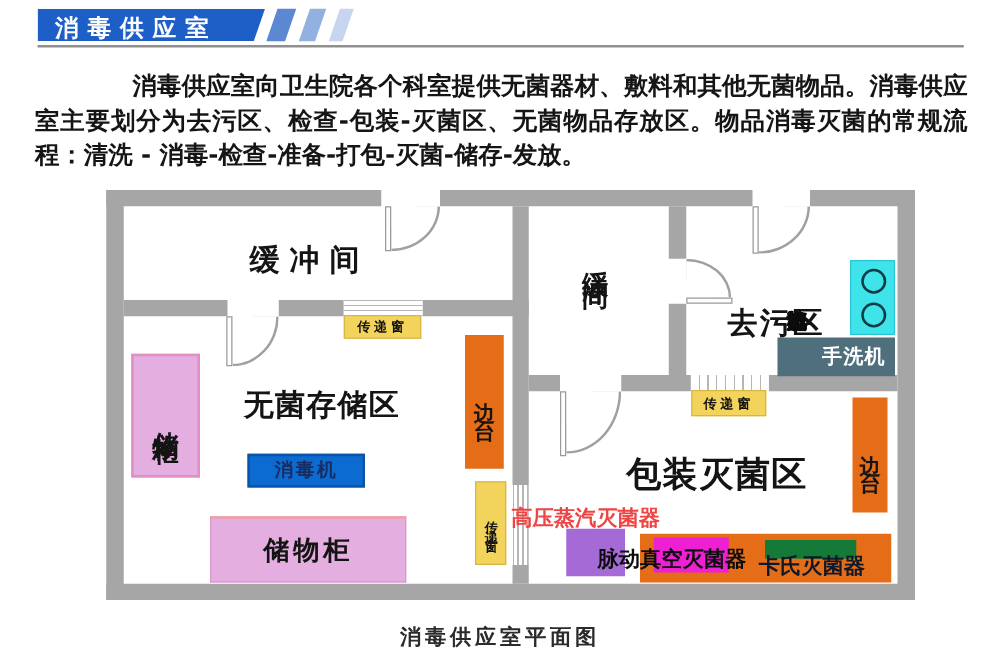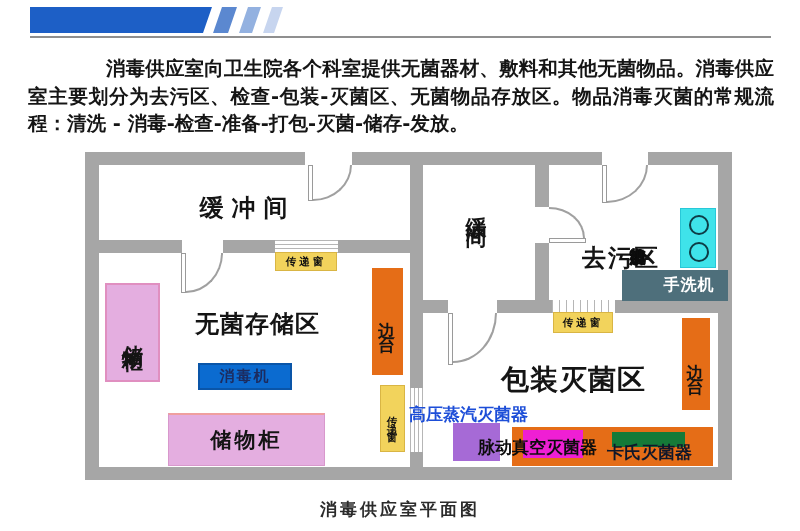--- a/index.html
+++ b/index.html
@@ -28,20 +28,21 @@
 </head>
 <body>
 
 <div id="page">
 
   <div class="abs" style="left:30px;top:7px;width:182px;height:26px;background:#1d5fc6;
               clip-path:polygon(0 0,100% 0,calc(100% - 9px) 100%,0 100%);"></div>
   <div class="abs skew" style="left:222px;top:7px;width:15px;height:26px;background:#5b88d0;"></div>
   <div class="abs skew" style="left:248px;top:7px;width:13px;height:26px;background:#93b1e0;"></div>
   <div class="abs skew" style="left:272px;top:7px;width:11px;height:26px;background:#c7d5ef;"></div>
+  <div class="banner-txt" style="left:44px;top:10px;font-size:19px;letter-spacing:7px;">消毒供应室</div>
   <div class="abs" style="left:30px;top:36px;width:741px;height:2px;background:#8f8f8f;"></div>
 
   <div class="abs" style="left:28px;top:55px;width:746px;font-size:19.5px;line-height:27.5px;font-weight:600;
               color:#151515;text-align:justify;text-indent:4em;">消毒供应室向卫生院各个科室提供无菌器材、敷料和其他无菌物品。消毒供应室主要划分为去污区、检查-包装-灭菌区、无菌物品存放区。物品消毒灭菌的常规流程：清洗 - 消毒-检查-准备-打包-灭菌-储存-发放。</div>
 
   <div class="abs" style="left:85px;top:145px;width:650px;height:340px;">
 
     <div class="w" style="left:0;top:7px;width:220px;height:13px;"></div>
     <div class="w" style="left:267px;top:7px;width:250px;height:13px;"></div>
     <div class="w" style="left:563px;top:7px;width:84px;height:13px;"></div>
@@ -94,36 +95,36 @@
     </div>
 
     <div class="furn cen" style="left:287px;top:123px;width:31px;height:107px;background:#e56d17;">
       <span class="vert" style="font-size:17px;font-weight:600;color:#141414;letter-spacing:14px;">边台</span>
     </div>
 
     <div class="furn" style="left:595px;top:63px;width:36px;height:60px;background:#3fe3ea;border:1px solid #28c8d8;"></div>
     <div class="abs" style="left:604px;top:70px;width:16px;height:16px;border:2px solid #0e3c46;border-radius:50%;"></div>
     <div class="abs" style="left:604px;top:97px;width:16px;height:16px;border:2px solid #0e3c46;border-radius:50%;"></div>
 
-    <div class="furn" style="left:537px;top:125px;width:106px;height:31px;background:#4e6f7b;display:flex;align-items:center;justify-content:center;padding-left:28px;">
+    <div class="furn" style="left:537px;top:125px;width:94px;height:31px;background:#4e6f7b;display:flex;align-items:center;justify-content:center;padding-left:28px;">
       <span style="font-size:16px;font-weight:600;color:#ffffff;letter-spacing:1px;">手洗机</span>
     </div>
 
     <div class="lbl vert" style="left:541px;top:90px;font-size:16.5px;letter-spacing:0;z-index:6;color:#0c0c0c;">超声波清洗机</div>
 
     <div class="furn cen" style="left:597px;top:173px;width:28px;height:92px;background:#e56d17;">
       <span class="vert" style="font-size:17px;font-weight:600;color:#141414;letter-spacing:14px;">边台</span>
     </div>
 
     <div class="furn" style="left:368px;top:278px;width:47px;height:38px;background:#a66ad6;"></div>
     <div class="furn" style="left:427px;top:282px;width:201px;height:39px;background:#e56d17;"></div>
     <div class="furn" style="left:438px;top:285px;width:60px;height:28px;background:#ef1fd4;"></div>
     <div class="furn" style="left:527px;top:287px;width:73px;height:15px;background:#157a38;"></div>
 
-    <div class="lbl" style="left:324px;top:258px;font-size:17px;z-index:6;color:#1d4ed8;">高压蒸汽灭菌器</div>
+    <div class="lbl" style="left:324px;top:258px;font-size:17px;z-index:6;color:#ef4444;">高压蒸汽灭菌器</div>
     <div class="lbl" style="left:393px;top:291px;font-size:17px;z-index:6;color:#0c0c0c;">脉动真空灭菌器</div>
     <div class="lbl" style="left:522px;top:296px;font-size:17px;z-index:6;color:#0f172a;">卡氏灭菌器</div>
 
     <div class="yellow cen" style="left:190px;top:107px;width:62px;height:19px;z-index:5;">
       <span style="font-size:10.5px;letter-spacing:3px;">传递窗</span>
     </div>
     <div class="yellow cen" style="left:295px;top:240px;width:25px;height:67px;z-index:5;">
       <span class="vert" style="font-size:10.5px;letter-spacing:7px;">传递窗</span>
     </div>
     <div class="yellow cen" style="left:468px;top:167px;width:60px;height:21px;z-index:5;">

